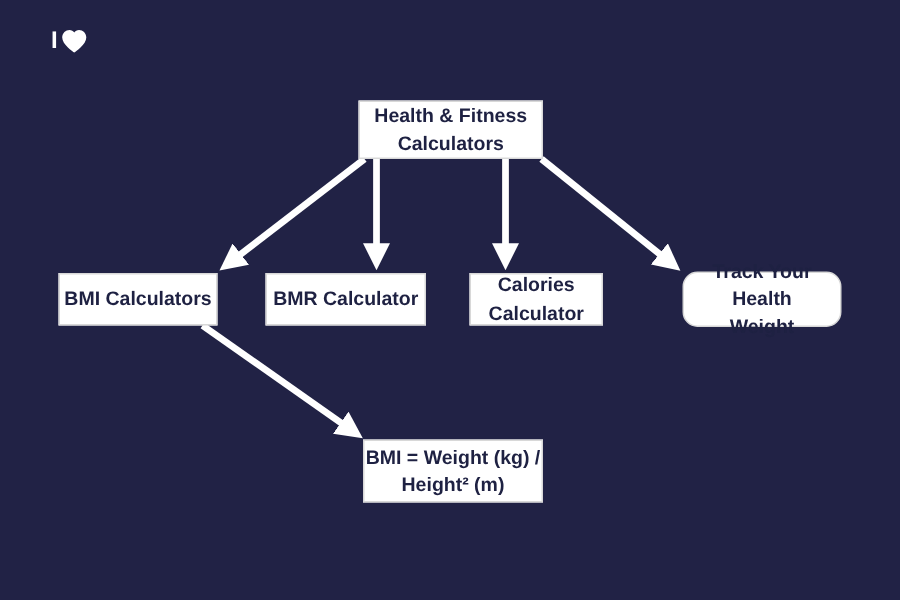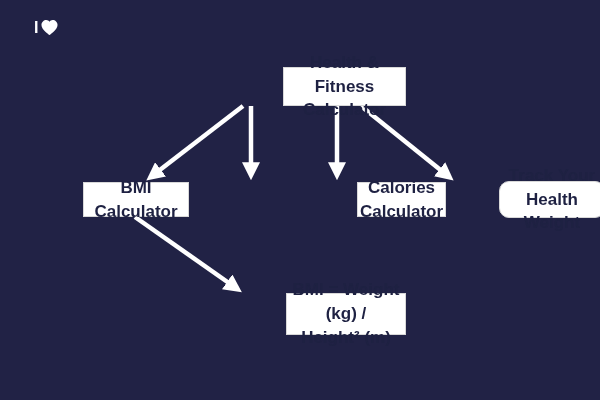--- a/index.html
+++ b/index.html
@@ -23,25 +23,24 @@
   
   .arrows{position:absolute;left:0;top:0;width:600px;height:400px;}
   .arrows line{stroke:var(--arrow,#ffffff);stroke-width:4.5;}
   .arrows marker path{fill:var(--arrow,#ffffff);}
   
   .node{
     position:absolute;box-sizing:border-box;
     background:var(--node_background,#ffffff);
     border:1px solid var(--node_border,#d8d8d8);
     color:var(--node_text,#1e2142);
-    font-weight:700;font-size:17px;line-height:1.4;
+    font-weight:700;font-size:13px;line-height:1.4;
     display:flex;flex-direction:column;
     align-items:center;justify-content:center;
     text-align:center;
-    margin-left:44px;
   }
   #node-root    {left:239px;top:67px; width:123px;height:39px;}
   #node-bmi     {left:39px; top:182px;width:106px;height:35px;}
   #node-bmr     {left:177px;top:182px;width:107px;height:35px;}
   #node-calories{left:313px;top:182px;width:89px;height:35px;align-items:center;}
   #node-track   {left:455px;top:181px;width:106px;height:37px;border-radius:10px;}
   #node-formula {left:242px;top:293px;width:120px;height:42px;text-align:center;}
 </style>
 </head>
 <body>
@@ -63,27 +62,30 @@
     </defs>
     <line x1="243" y1="106" x2="152" y2="176" marker-end="url(#ah)"></line>
     <line x1="251" y1="106" x2="251" y2="173" marker-end="url(#ah)"></line>
     <line x1="337" y1="106" x2="337" y2="173" marker-end="url(#ah)"></line>
     <line x1="361" y1="106" x2="448" y2="176" marker-end="url(#ah)"></line>
     <line x1="135" y1="217" x2="236" y2="288" marker-end="url(#ah)"></line>
   </svg>
 
   <div class="node" id="node-root">
     <div>Health &amp; Fitness</div>
-    <div>Calculator</div>
+    <div>Calculators</div>
   </div>
 
   <div class="node" id="node-bmi">
-    <div>BMI Calculator</div>
+    <div>BMI Calculators</div>
   </div>
 
+  <div class="node" id="node-bmr">
+    <div>BMR Calculator</div>
+  </div>
 
   <div class="node" id="node-calories">
     <div>Calories Calculator</div>
   </div>
 
   <div class="node" id="node-track">
     <div>Track Your Health</div>
     <div>Weight</div>
   </div>
 

